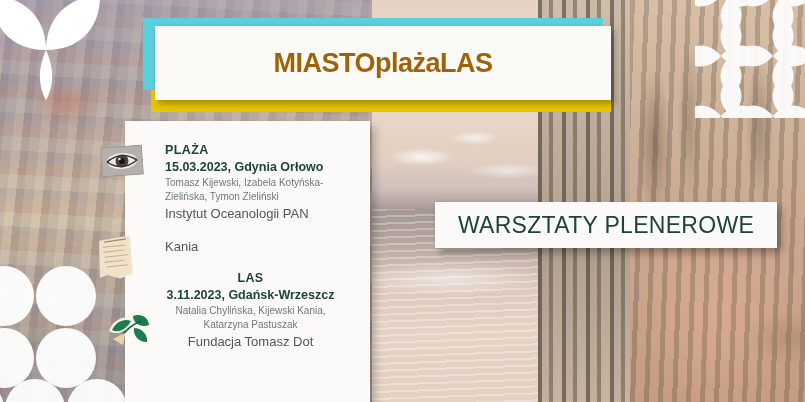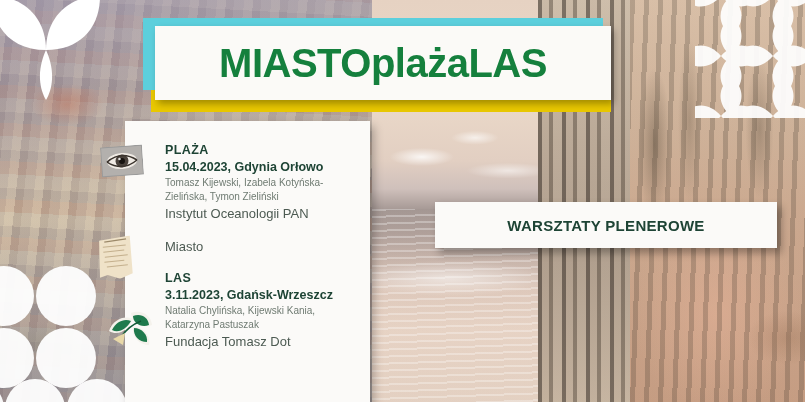--- a/index.html
+++ b/index.html
@@ -91,52 +91,52 @@
   .title-wrap { position:absolute; left:143px; top:18px; width:468px; height:90px; }
   .title-cyan { position:absolute; left:0; top:0; width:460px; height:72px; background:#5ccfdc; }
   .title-yellow { position:absolute; left:8px; top:22px; width:460px; height:72px; background:#e9c800; }
   .title-white {
     position:absolute; left:12px; top:8px; width:456px; height:74px;
     background:#fbfaf7;
     box-shadow:3px 4px 7px rgba(0,0,0,.30);
     display:flex; align-items:center; justify-content:center;
   }
   .title-text {
-    color:#15803d; font-weight:bold; font-size:40px; letter-spacing:-.5px; white-space:nowrap;
+    color:#a16207; font-weight:bold; font-size:27px; letter-spacing:-.5px; white-space:nowrap;
   }
 
   
   .info-card {
     position:absolute; left:125px; top:121px; width:245px; height:292px;
     background:#fbfaf8;
     box-shadow:4px 5px 9px rgba(0,0,0,.28);
     padding:20px 34px 14px 40px;
   }
   .blk { margin-bottom:13px; }
-  .blk:last-child { margin-bottom:0; }
+  .blk:last-child { margin-bottom:0;text-align:center; }
   .blk-title { color:#1e4435; font-weight:bold; font-size:12.5px; letter-spacing:.4px; line-height:1.45; }
   .blk-when  { color:#1e4435; font-weight:bold; font-size:12.5px; line-height:1.32; }
   .blk-who   { color:#6f7b72; font-size:10px; line-height:1.42; }
   .blk-org   { color:#4c5a52; font-size:13px; line-height:1.5; }
 
   
   .sticker { position:absolute; }
   .sticker svg { display:block; }
   .st-eye   { left:101px; top:146px; transform:rotate(-4deg); }
   .st-paper { left:98px;  top:237px; transform:rotate(-6deg); }
   .st-leaf  { left:107px; top:307px; }
 
   
   .sub-wrap { position:absolute; left:435px; top:202px; width:342px; height:46px; }
   .sub-white {
     position:absolute; inset:0; background:#fbfaf8;
     box-shadow:4px 5px 8px rgba(0,0,0,.32);
     display:flex; align-items:center; justify-content:center;
   }
-  .sub-text { color:#1e4435; font-weight:bold; font-size:15px; letter-spacing:.3px; white-space:nowrap; }
+  .sub-text { color:#1e4435; font-weight:normal; font-size:23px; letter-spacing:.3px; white-space:nowrap; }
 </style>
 </head>
 <body>
 
 <div class="poster">
 
   <div class="panel panel-city"></div>
   <div class="panel panel-beach"></div>
   <div class="panel panel-forest"></div>
   <div class="panel panel-path"></div>
@@ -194,27 +194,27 @@
     <div class="title-cyan"></div>
     <div class="title-white">
       <span class="title-text">MIASTOplażaLAS</span>
     </div>
   </div>
 
   <div class="info-card">
 
     <div class="blk">
       <div class="blk-title">PLAŻA</div>
-      <div class="blk-when">15.04.2023, Gdynia Orłowo</div>
+      <div class="blk-when">15.03.2023, Gdynia Orłowo</div>
       <div class="blk-who">Tomasz Kijewski, Izabela Kotyńska-Zielińska, Tymon Zieliński</div>
       <div class="blk-org">Instytut Oceanologii PAN</div>
     </div>
 
     <div class="blk">
-      <div class="blk-org">Miasto</div>
+      <div class="blk-org">Kania</div>
     </div>
 
     <div class="blk">
       <div class="blk-title">LAS</div>
       <div class="blk-when">3.11.2023, Gdańsk-Wrzeszcz</div>
       <div class="blk-who">Natalia Chylińska, Kijewski Kania, Katarzyna Pastuszak</div>
       <div class="blk-org">Fundacja Tomasz Dot</div>
     </div>
 
   </div>

